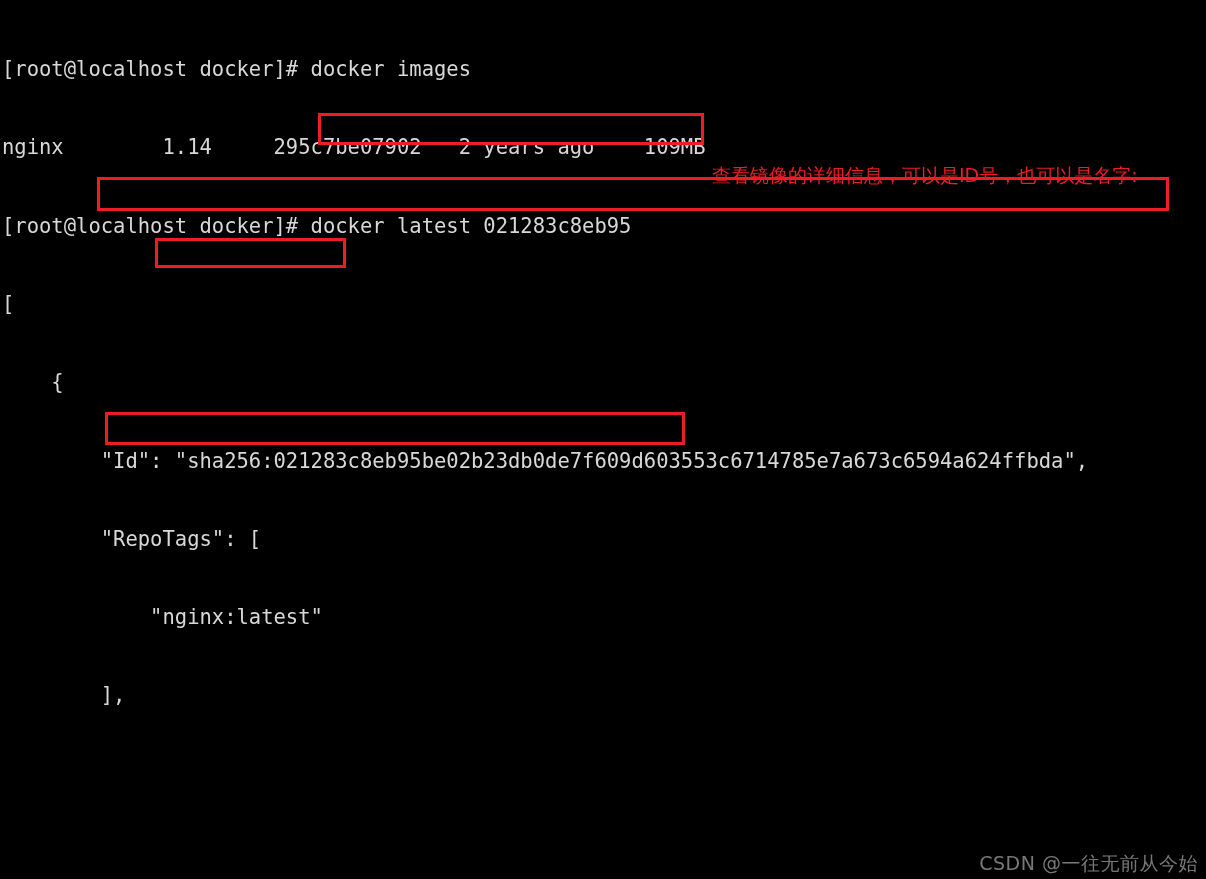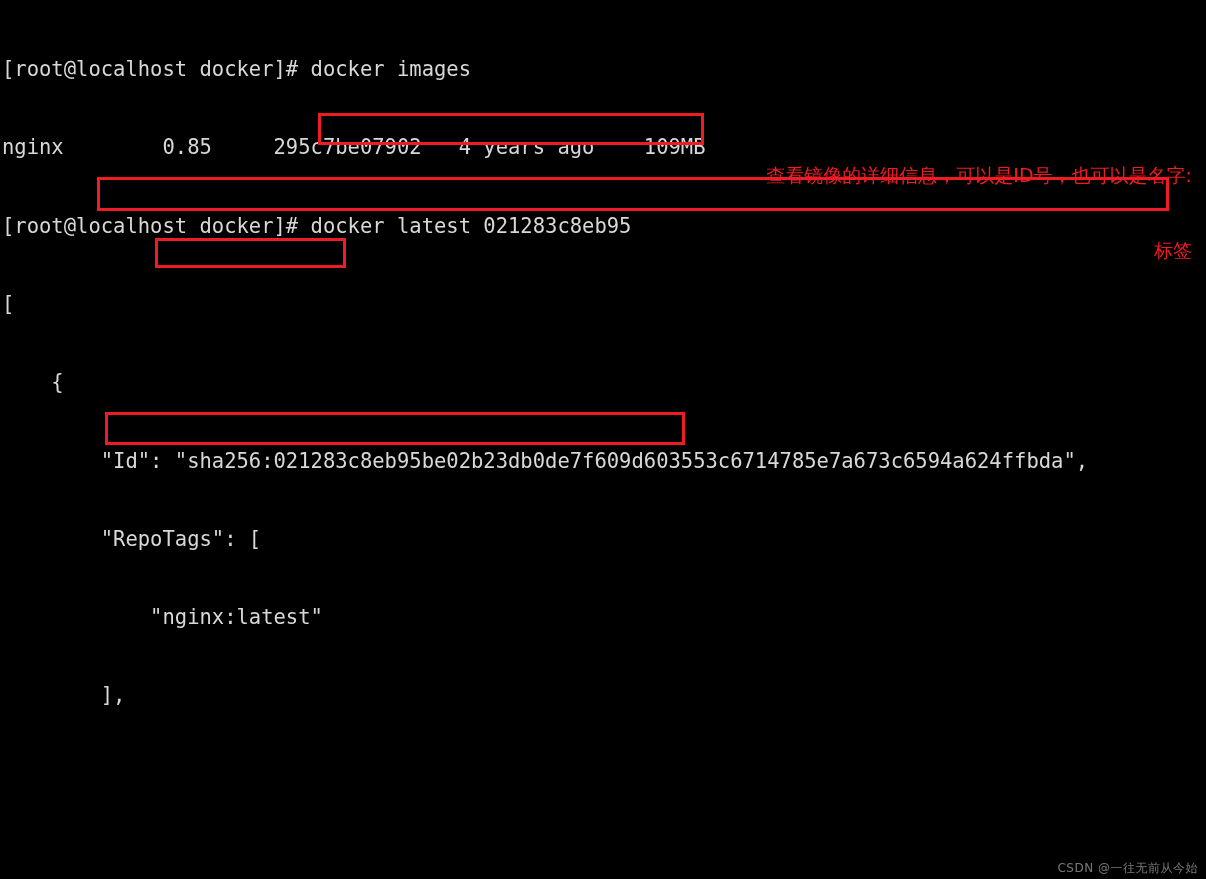--- a/index.html
+++ b/index.html
@@ -50,42 +50,42 @@
     position: absolute;
     left: 712px;
     top: 113px;
     width: 480px;
     color: #f01c24;
     font-family: "DejaVu Sans", "Liberation Sans", sans-serif;
     font-size: 19px;
     line-height: 25px;
     white-space: pre-wrap;
   }
-  #annotation .ann-line { display: block; text-align: right; }
+  #annotation .ann-line { display: block; }
   
   #watermark {
     position: absolute;
     right: 8px;
     bottom: 2px;
     color: rgba(216, 216, 216, 0.55);
     font-family: "DejaVu Sans", "Liberation Sans", sans-serif;
-    font-size: 12px;
+    font-size: 19px;
     letter-spacing: 0.5px;
     white-space: pre;
     pointer-events: none;
   }
 </style>
 </head>
 <body>
 
 <div id="screen">
 
   <div id="terminal">
     <span class="tline">[root@localhost docker]# docker images</span>
-    <span class="tline">nginx        0.85     295c7be07902   4 years ago    109MB</span>
+    <span class="tline">nginx        1.14     295c7be07902   2 years ago    109MB</span>
     <span class="tline">[root@localhost docker]# docker latest 021283c8eb95</span>
     <span class="tline">[</span>
     <span class="tline">    {</span>
     <span class="tline">        "Id": "sha256:021283c8eb95be02b23db0de7f609d603553c6714785e7a673c6594a624ffbda",</span>
     <span class="tline">        "RepoTags": [</span>
     <span class="tline">            "nginx:latest"</span>
     <span class="tline">        ],</span>
     
     
     
@@ -113,18 +113,17 @@
   <div class="redbox" style="left:318px; top:113px; width:386px; height:32px;"></div>
 
   <div class="redbox" style="left:97px; top:177px; width:1072px; height:34px;"></div>
 
   <div class="redbox" style="left:155px; top:238px; width:191px; height:30px;"></div>
 
   <div class="redbox" style="left:105px; top:412px; width:580px; height:33px;"></div>
 
   <div id="annotation">
     <span class="ann-line">查看镜像的详细信息，可以是ID号，也可以是名字:</span>
-    <span class="ann-line">标签</span>
   </div>
 
   <div id="watermark">CSDN @一往无前从今始</div>
 
 </div>
 
 </body></html>

